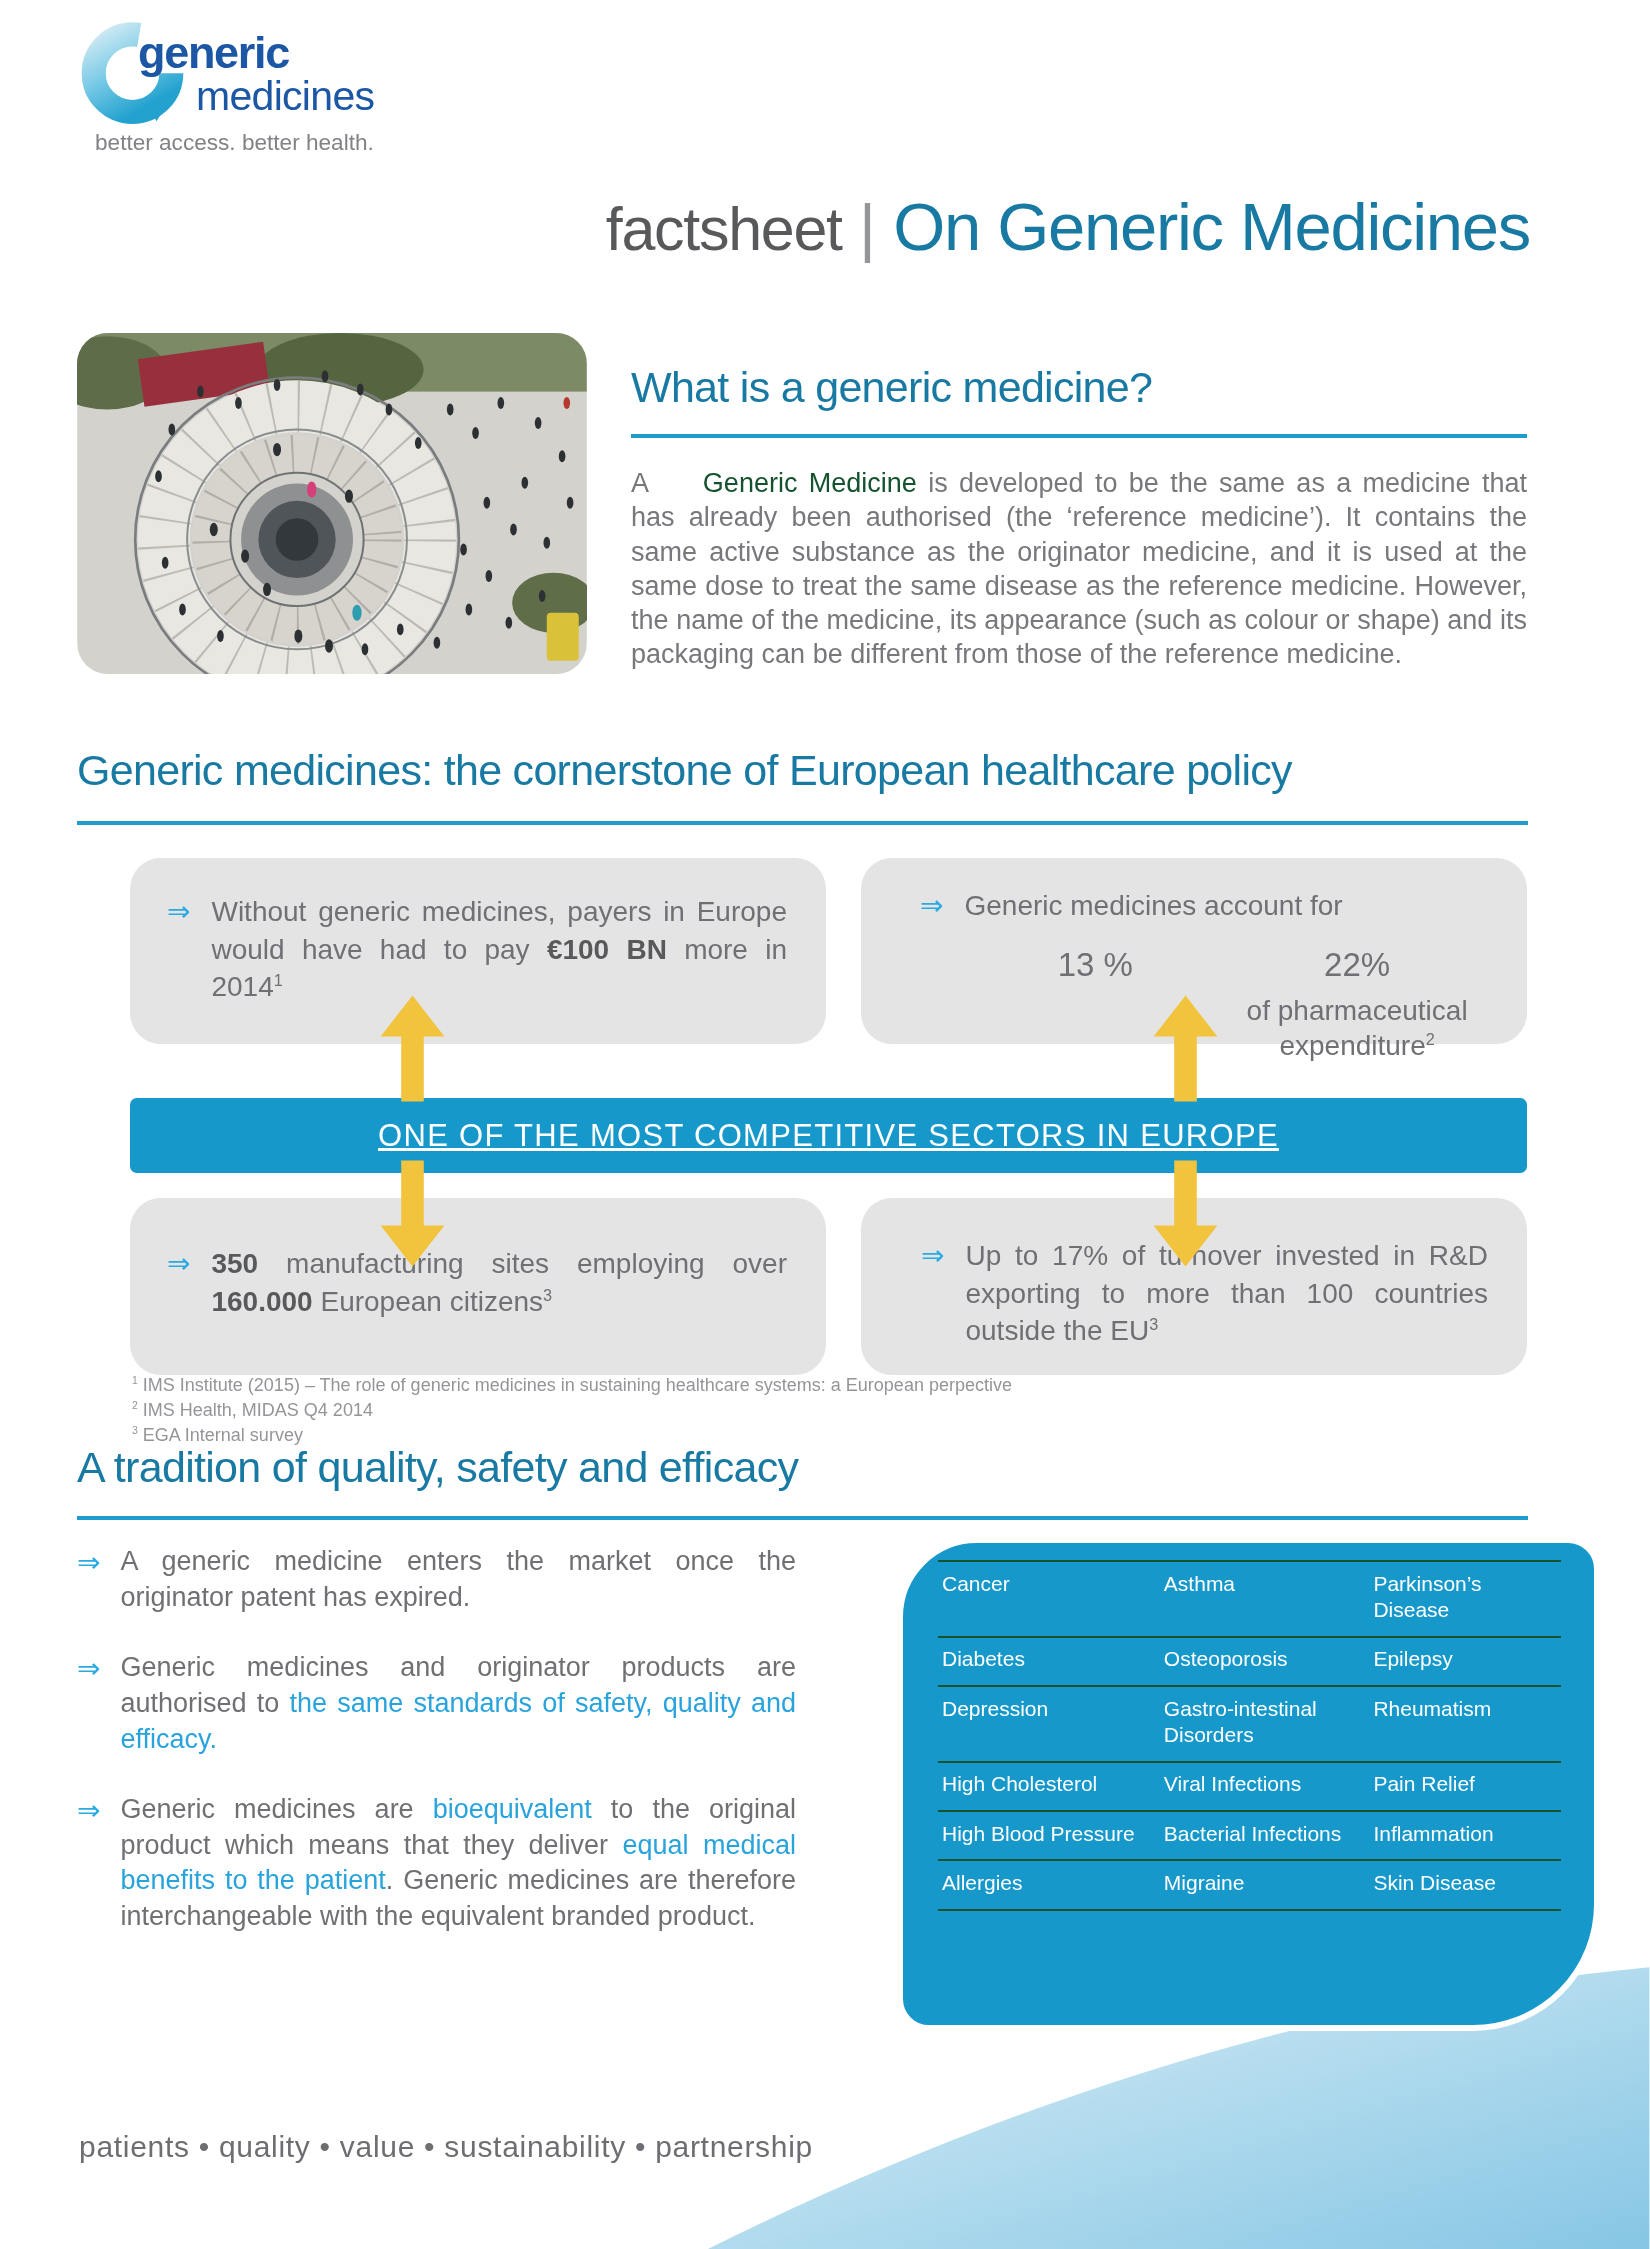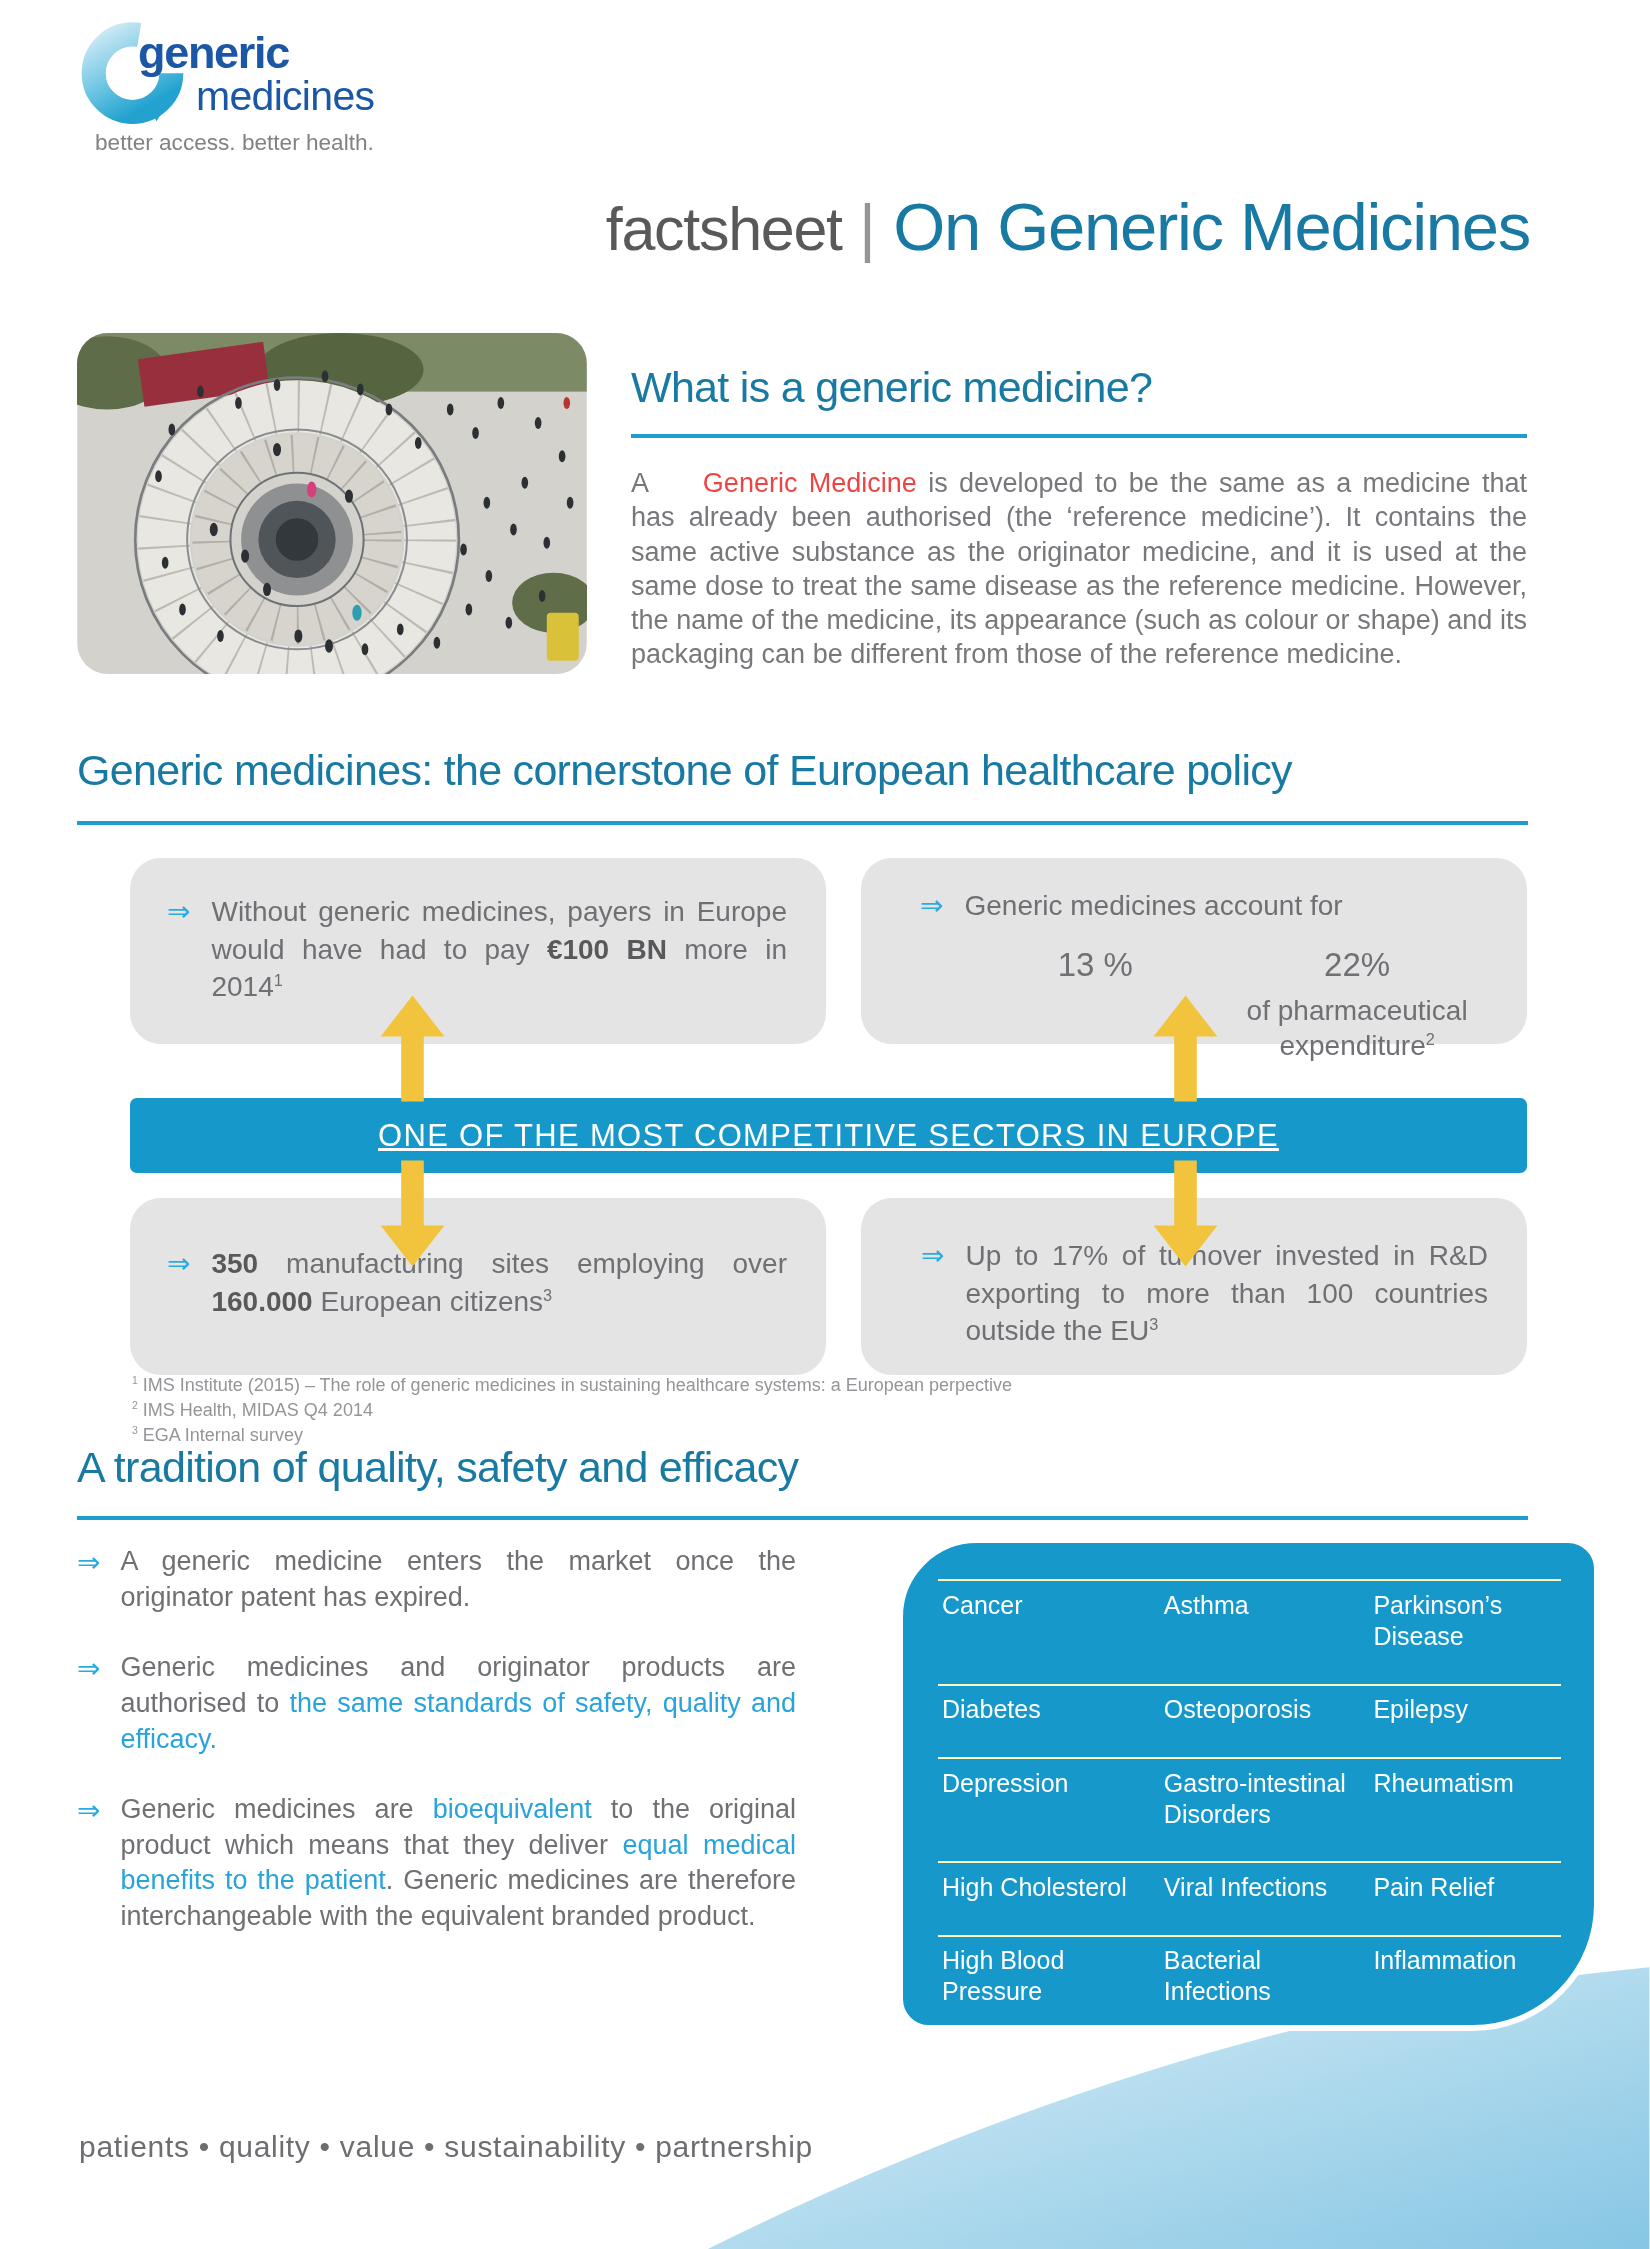--- a/index.html
+++ b/index.html
@@ -29,21 +29,21 @@
   #h2-policy{left:77px;top:746px;}
   #h2-tradition{left:77px;top:1443px;}
   .rule{position:absolute;height:4px;background:#1E9CCE;}
   #rule-what{left:631px;top:434px;width:896px;}
   #rule-policy{left:77px;top:821px;width:1451px;}
   #rule-tradition{left:77px;top:1516px;width:1451px;}
 
   
   .intro-par{position:absolute;left:631px;top:466px;width:896px;font-size:27px;line-height:1.27;
              text-align:justify;color:#77787B;}
-  .link-blue{color:#ef4444;margin-left:44px;}
+  .link-blue{color:#14532d;margin-left:44px;}
 
   
   .gbox{position:absolute;background:#E4E4E5;border-radius:31px;box-sizing:border-box;}
   #box-payers{left:130px;top:858px;width:696px;height:186px;}
   #box-account{left:861px;top:858px;width:666px;height:186px;}
   #box-sites{left:130px;top:1198px;width:696px;height:177px;}
   #box-rd{left:861px;top:1198px;width:666px;height:177px;}
   .gbox-inner{display:flex;gap:21px;padding:35px 39px 0 37px;font-size:28px;line-height:1.34;color:#6F7073;}
   #box-sites .gbox-inner{padding-top:47px;}
   #box-rd .gbox-inner{padding-top:39px;padding-left:60px;}
@@ -76,22 +76,22 @@
   .bullets{position:absolute;left:77px;top:1544px;width:719px;}
   .bullet{display:flex;gap:20px;margin-bottom:35px;font-size:27px;line-height:1.32;color:#6F7073;}
   .bullet-text{text-align:justify;}
   .hl{color:#29A3DC;}
 
   
   .keybox{position:absolute;left:897px;top:1537px;width:703px;height:494px;background:#1798CB;
           border:6px solid #fff;border-radius:80px 32px 127px 32px;z-index:4;box-sizing:border-box;
           padding:17.3px 33px 0 35px;color:#fff;overflow:hidden;}
   .ka-header{font-size:26px;padding:10.7px 2.7px 16px 4px;}
-  .ka-row{display:grid;grid-template-columns:36% 34% 30%;border-top:2px solid #fef9c3;
-          padding:8.7px 2.7px 12.7px 4px;font-size:25px;line-height:1.24;margin-top:19px;}
+  .ka-row{display:grid;grid-template-columns:36% 34% 30%;border-top:2px solid #14532d;
+          padding:8.7px 2.7px 12.7px 4px;font-size:21px;line-height:1.24;}
   .ka-cell{padding-right:9.3px;}
 
   
   .wave{position:absolute;left:0;bottom:0;width:1650px;height:346px;z-index:1;}
   .footer{position:absolute;left:79px;top:2130px;font-size:30px;color:#6D6E71;z-index:6;letter-spacing:0.7px;}
 </style>
 </head>
 <body>
 
 <div class="page">

